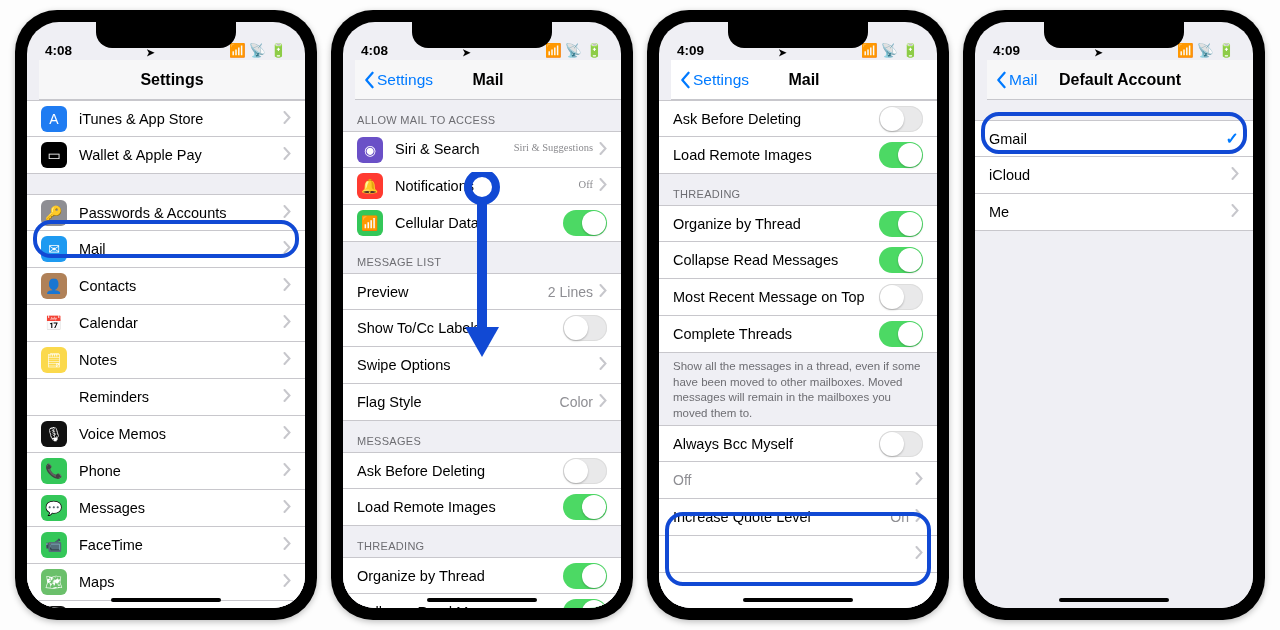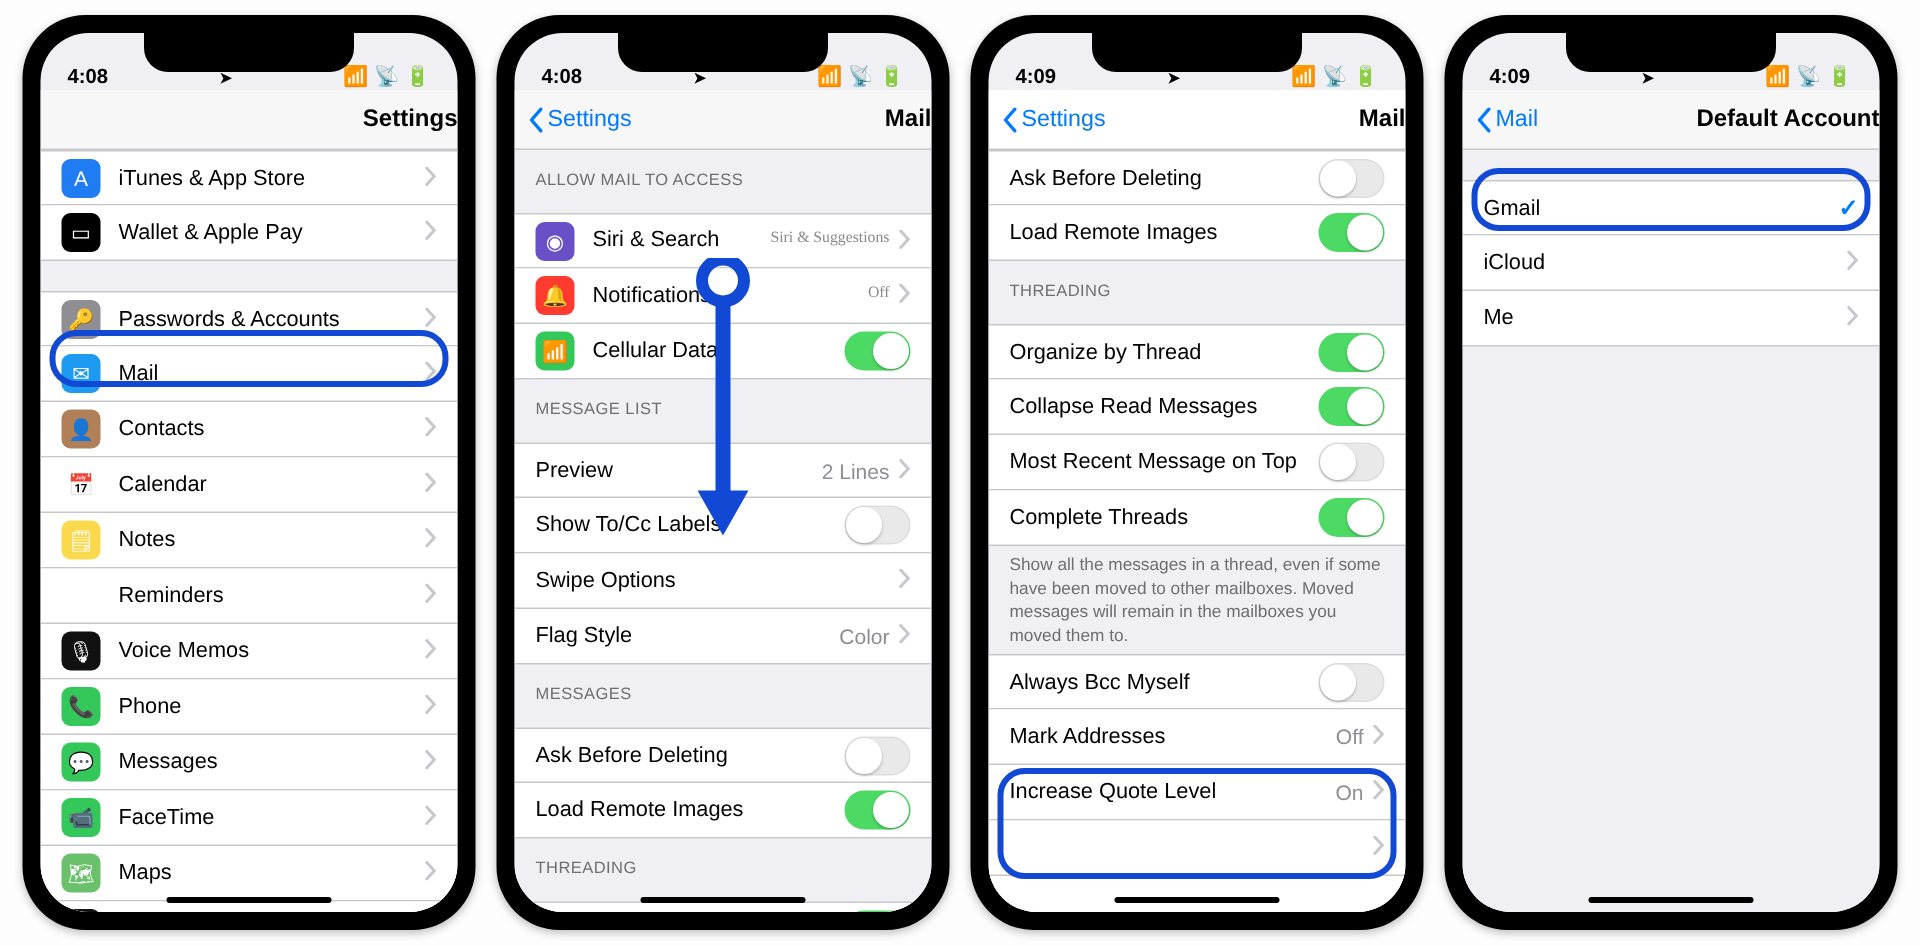--- a/index.html
+++ b/index.html
@@ -2,27 +2,27 @@
 <html><head>
 <meta charset="utf-8">
 <style>
   * { margin:0; padding:0; box-sizing:border-box; -webkit-font-smoothing:antialiased; }
   body { background:#fdfdfd; font-family:-apple-system,"SF Pro Text","Helvetica Neue",Arial,sans-serif; height:630px; display:flex; justify-content:center; gap:14px; padding:10px 6px; }
   .phone { width:302px; height:610px; background:#000; border-radius:42px; padding:12px; position:relative; box-shadow:0 2px 6px rgba(0,0,0,.25);}
   .screen { width:100%; height:100%; background:#efeff4; border-radius:32px; overflow:hidden; position:relative; }
   .notch { position:absolute; top:0; left:50%; transform:translateX(-50%); width:140px; height:26px; background:#000; border-bottom-left-radius:16px; border-bottom-right-radius:16px; z-index:5;}
   .status { height:38px; display:flex; align-items:flex-end; justify-content:space-between; padding:0 18px 2px; font-size:13.5px; font-weight:600; color:#000;gap:28px;}
   .status .right { display:flex; align-items:center; gap:3px;}
-  .nav { height:40px; display:flex; align-items:center; justify-content:flex-end; position:relative; background:#f7f7f8; border-bottom:1px solid #c7c7cc;}
+  .nav { height:40px; display:flex; align-items:center; justify-content:center; position:relative; background:#f7f7f8; border-bottom:1px solid #c7c7cc;margin-left:12px;}
   .nav.white { background:#fff; }
   .nav-title { font-size:16px; font-weight:600; color:#000;}
   .nav-back { position:absolute; left:8px; display:flex; align-items:center; color:#007aff; font-size:15.5px; font-weight:400;}
   .nav-back svg { width:12px; height:18px; margin-right:2px;}
   .content { height:calc(100% - 78px); overflow:hidden; background:#efeff4;}
-  .group-header { font-size:11px; color:#6d6d72; padding:14px 14px 16px; text-transform:uppercase; letter-spacing:.3px;}
+  .group-header { font-size:11px; color:#6d6d72; padding:14px 14px 5px; text-transform:uppercase; letter-spacing:.3px;}
   .group-footer { font-size:11.5px; color:#6d6d72; padding:6px 14px 4px; line-height:1.35;}
   .cell { background:#fff; height:37px; display:flex; align-items:center; padding:0 14px; border-bottom:.5px solid #c8c7cc; position:relative; font-size:14.5px;}
   .cell.first { border-top:.5px solid #c8c7cc;}
   .icon { width:26px; height:26px; border-radius:6px; margin-right:12px; display:flex; align-items:center; justify-content:center; color:#fff; font-size:14px; flex-shrink:0;}
   .label { flex:1; color:#000;}
   .sub { font-size:10.5px; color:#8a8a8e; display:block; margin-top:1px;font-family:Liberation Serif, serif;}
   .labelwrap { display:flex; flex-direction:row; line-height:1.15; flex:1;}
   .chev { color:#c7c7cc; font-size:17px; margin-left:auto; padding-left:6px;}
   .detail { color:#8e8e93; font-size:14px;}
   .toggle { width:44px; height:26px; border-radius:13px; background:#e9e9ea; position:relative; box-shadow:inset 0 0 0 1px #ddd;}
@@ -291,21 +291,20 @@
         <div class="cell ">
           <span class="label">Complete Threads</span>
           <div class="toggle on"></div>
         </div>
         <div class="group-footer">Show all the messages in a thread, even if some have been moved to other mailboxes. Moved messages will remain in the mailboxes you moved them to.</div>
         <div class="cell first">
           <span class="label">Always Bcc Myself</span>
           <div class="toggle "></div>
         </div>
         <div class="cell ">
-          <span class="label">Mark Addresses</span>
           <span class="detail">Off</span>
           <span class="chev"><svg viewBox="0 0 8 13">
               <path d="M1.5 1 L6.5 6.5 L1.5 12" stroke="#c7c7cc" stroke-width="2" fill="none" stroke-linecap="round"></path>
             </svg></span>
         </div>
         <div class="cell ">
           <span class="label">Increase Quote Level</span>
           <span class="detail">On</span>
           <span class="chev"><svg viewBox="0 0 8 13">
               <path d="M1.5 1 L6.5 6.5 L1.5 12" stroke="#c7c7cc" stroke-width="2" fill="none" stroke-linecap="round"></path>

